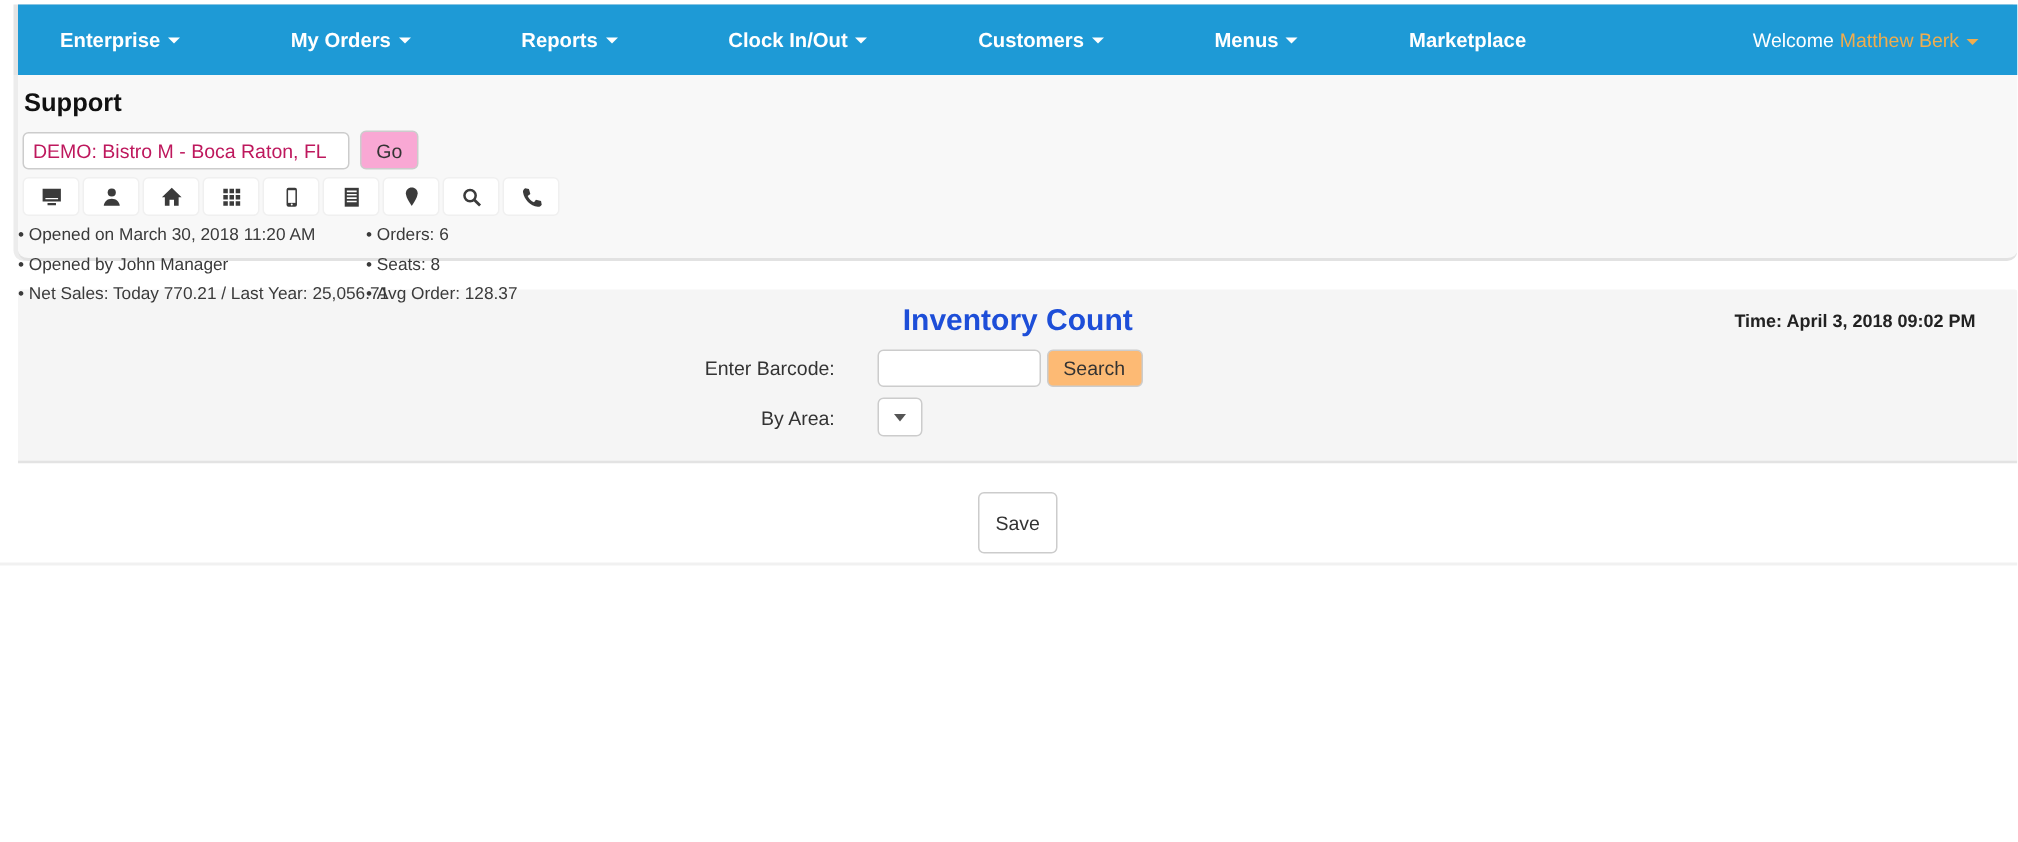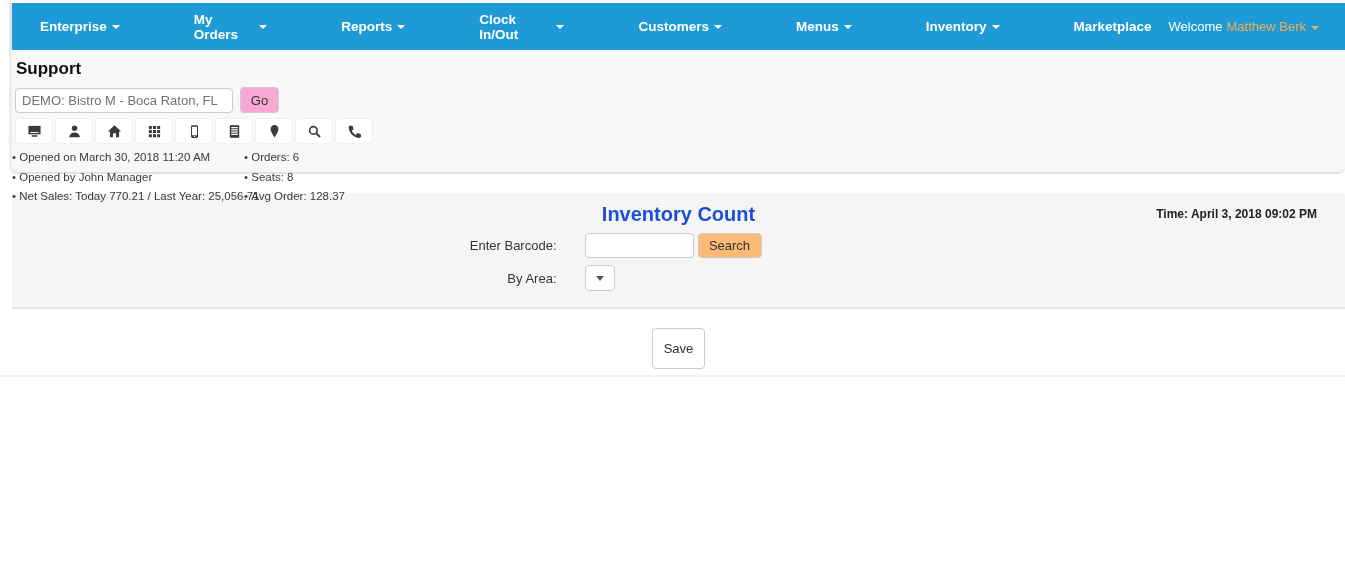--- a/index.html
+++ b/index.html
@@ -41,21 +41,21 @@
     display:flex;
     padding-top:7px;
     box-shadow:-3px 0 0 #ececec;
     flex-direction:column;
   }
   .header-left { width:366px; padding-left:3px; }
   .support-title { font-size:17px; font-weight:bold; color:#111; margin:2px 0 8px 1px; }
   .loc-row { display:flex; align-items:center; }
   .loc-input {
     width:218px; height:25px; border:1px solid #ccc; border-radius:4px;
-    font-size:13px; padding:0 6px; color:#737373; background:#fff;
+    font-size:13px; padding:0 6px; color:#be185d; background:#fff;
   }
   .go-btn {
     margin-left:7px; width:39px; height:26px; background:#f9a8d4; border:1px solid #ccc;
     border-radius:4px; font-size:13px; color:#333; cursor:pointer;
   }
   .icon-row { display:flex; gap:2px; margin-top:5px; }
   .icon-btn {
     width:38px; height:26px; background:#fff; border:1px solid #f0f0f0; border-radius:4px;
     display:flex; align-items:center; justify-content:center; cursor:pointer; padding:0;
   }
@@ -135,24 +135,20 @@
       <a class="nav-item">
           <span>Clock In/Out</span>
           <span class="caret"></span>
         </a>
       <a class="nav-item">
           <span>Customers</span>
           <span class="caret"></span>
         </a>
       <a class="nav-item">
           <span>Menus</span>
-          <span class="caret"></span>
-        </a>
-      <a class="nav-item">
-          <span>Inventory</span>
           <span class="caret"></span>
         </a>
       <a class="nav-item">
           <span>Marketplace</span>
         </a>
     </div>
     <div class="user-menu">
       <span class="welcome">Welcome</span><span class="uname">Matthew Berk</span><span class="caret"></span>
     </div>
   </div>

